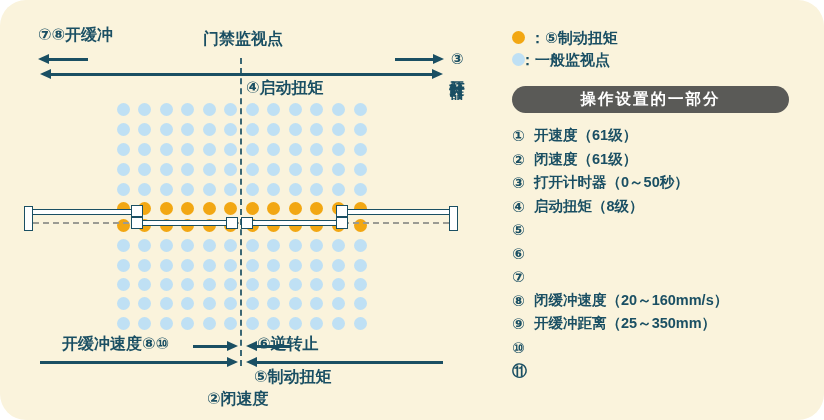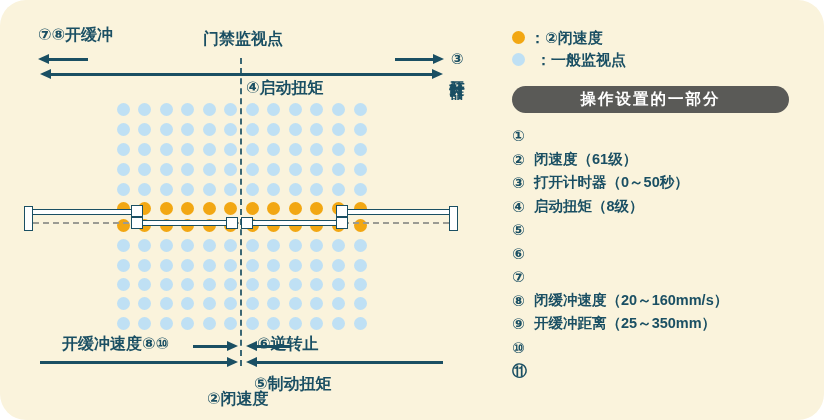--- a/index.html
+++ b/index.html
@@ -240,35 +240,36 @@
 
   <div class="lab" style="left:257px;top:335px;">⑥逆转止</div>
 
   <div>
     <div class="hline" style="left:40px;top:361px;width:188px;"></div>
     <div class="head head-r abs" style="left:227px;top:357px;"></div>
     <div class="head head-l abs" style="left:246px;top:357px;"></div>
     <div class="hline" style="left:256px;top:361px;width:187px;"></div>
   </div>
 
-  <div class="lab" style="left:254px;top:368px;margin-top:7px;">⑤制动扭矩</div>
+  <div class="lab" style="left:254px;top:368px;">⑤制动扭矩</div>
   <div class="lab" style="left:207px;top:390px;">②闭速度</div>
 
   <div>
     <div class="legend-dot" style="left:512px;top:31px;background:var(--orange);"></div>
-    <div class="lab lab-sm" style="left:530px;top:30px;">：②闭速度</div>
+    <div class="lab lab-sm" style="left:530px;top:30px;">：⑤制动扭矩</div>
     <div class="legend-dot" style="left:512px;top:53px;background:var(--light-blue);"></div>
-    <div class="lab lab-sm" style="left:536px;top:52px;text-align:right;">：一般监视点</div>
+    <div class="lab lab-sm" style="left:520px;top:52px;text-align:right;">：一般监视点</div>
   </div>
 
   <div class="pill">操作设置的一部分</div>
 
   <div class="settings" id="settings-list">
   <div class="s-row">
     <span class="s-num">①</span>
+    <span class="s-lab">开速度（61级）</span>
   </div>
 
   <div class="s-row">
     <span class="s-num">②</span>
     <span class="s-lab">闭速度（61级）</span>
   </div>
 
   <div class="s-row">
     <span class="s-num">③</span>
     <span class="s-lab">打开计时器（0～50秒）</span>

